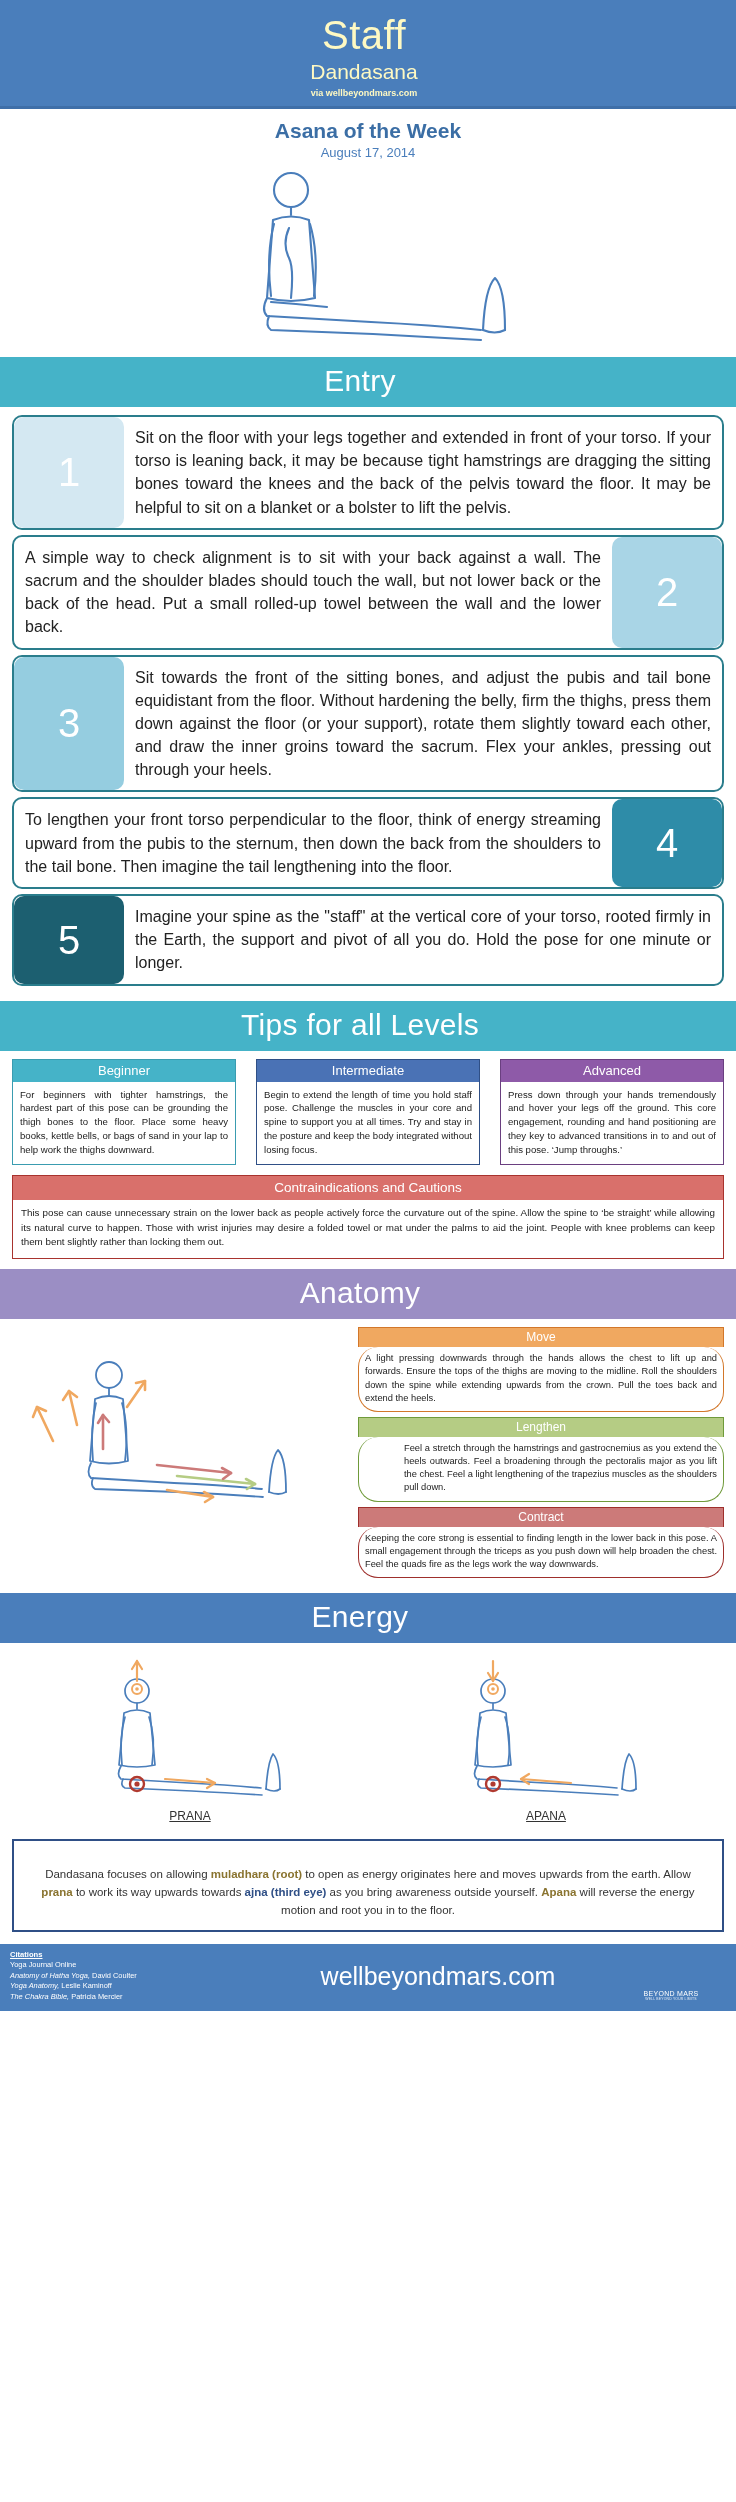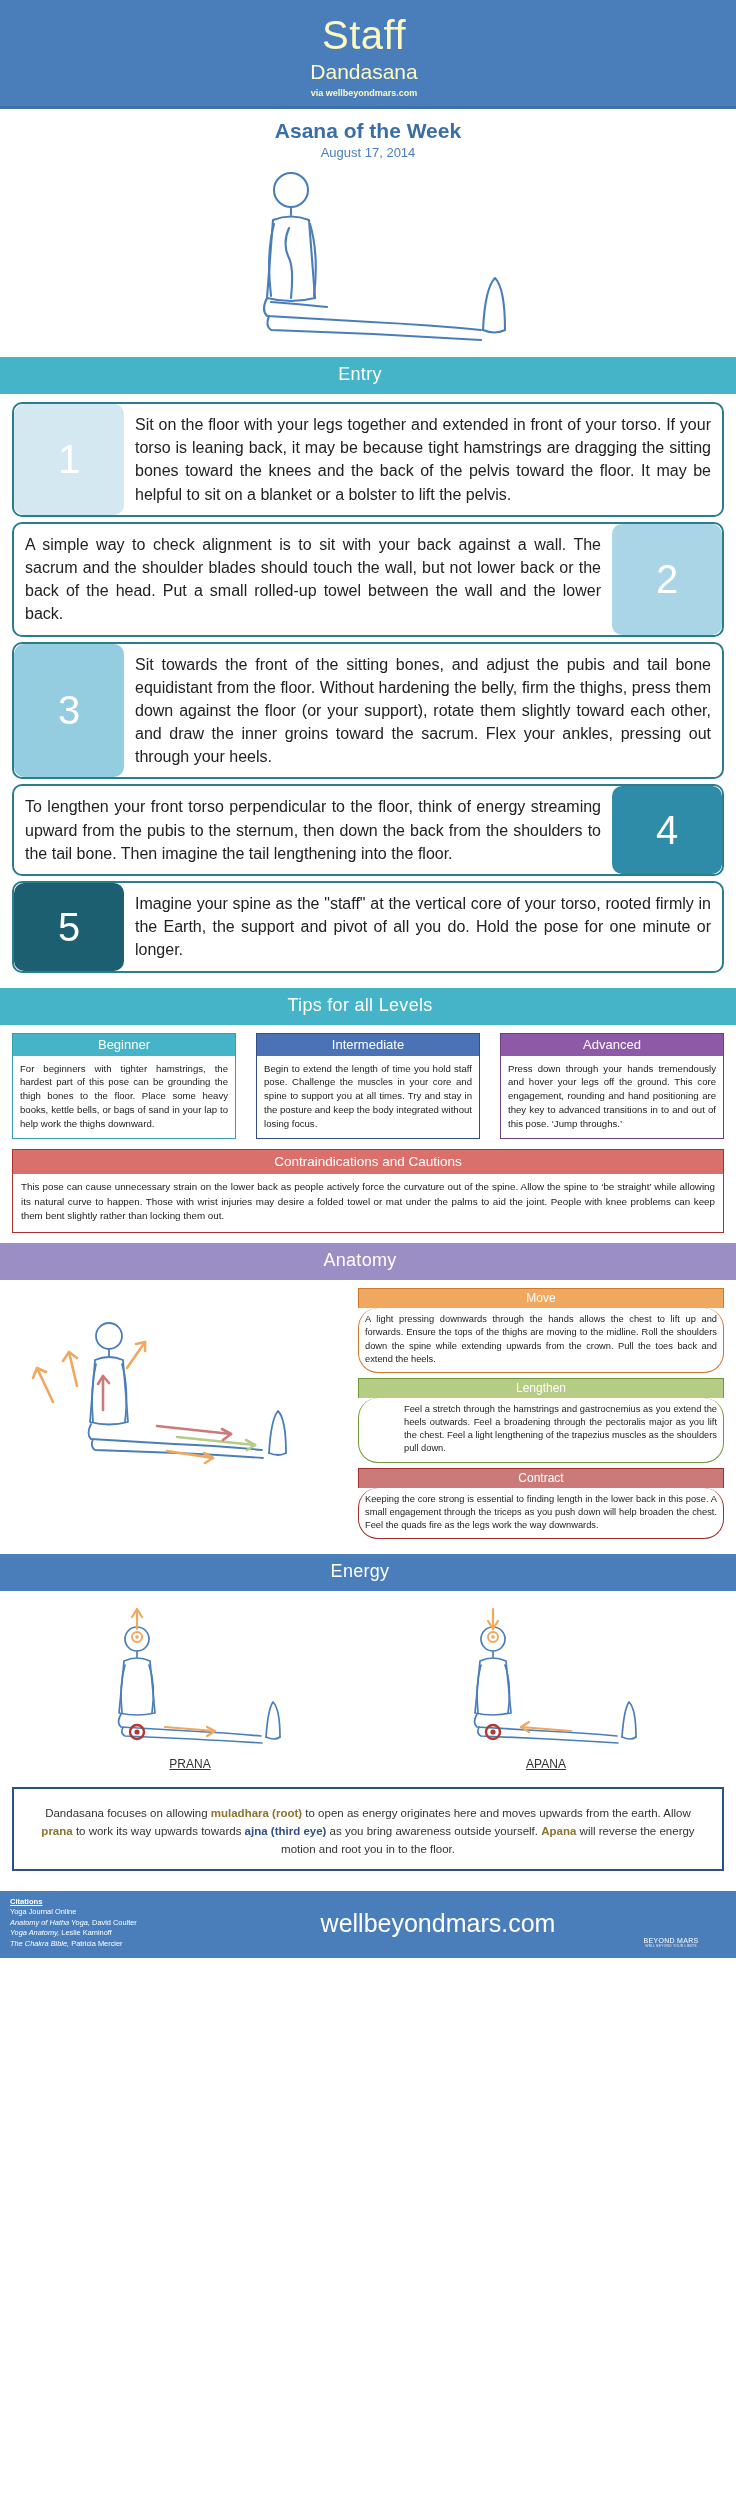--- a/index.html
+++ b/index.html
@@ -22,21 +22,21 @@
   .hero-rule { height:3px; background:#3f6fa8; }
 
   .asana-block { text-align:center; padding:10px 0 4px 0; background:#fff; }
   .asana-title { color:#3b6ea5; font-size:21px; font-weight:bold; }
   .asana-date { color:#4a7ebb; font-size:13px; margin-top:2px; }
 
   .pose-wrap { text-align:center; padding:4px 0 10px 0; background:#fff; }
 
   
   .banner {
-    text-align:center; color:#fff; font-size:18px; font-weight:400;
+    text-align:center; color:#fff; font-size:30px; font-weight:400;
     padding:7px 16px 9px 0; letter-spacing:.3px;
   }
   .banner.teal { background:#45b3c8; }
   .banner.purple { background:#9b8ec4; }
   .banner.navy { background:#4a7ebb; }
 
   
   .steps { padding:8px 12px 10px 12px; }
   .step {
     display:flex; align-items:stretch; margin-bottom:5px;
@@ -104,22 +104,22 @@
   .abox.contract .abox-body { border:1.5px solid #9e2f2c; border-top:none; }
 
   
   .energy-wrap { padding:10px 12px 6px 12px; }
   .energy-figs { display:flex; justify-content:space-around; align-items:flex-end; }
   .energy-fig { text-align:center; }
   .energy-label {
     font-size:12px; color:#333; margin-top:2px; text-decoration:underline;
   }
   .energy-note {
-    margin:10px 12px 20px 12px; border:2.5px solid #2f4f86; background:#fff;
-    padding:16px 16px 10px 16px; text-align:center;
+    margin:10px 12px 12px 12px; border:2.5px solid #2f4f86; background:#fff;
+    padding:25px 16px 10px 16px; text-align:center;
     font-size:11.5px; line-height:1.55; color:#333;
   }
   .energy-note b.gold { color:#8a7430; }
   .energy-note b.blue { color:#2f4f86; }
 
   
   .footer {
     background:#4a7ebb; color:#fff; display:flex; align-items:center;
     padding:6px 10px 8px 10px; min-height:62px;
   }

